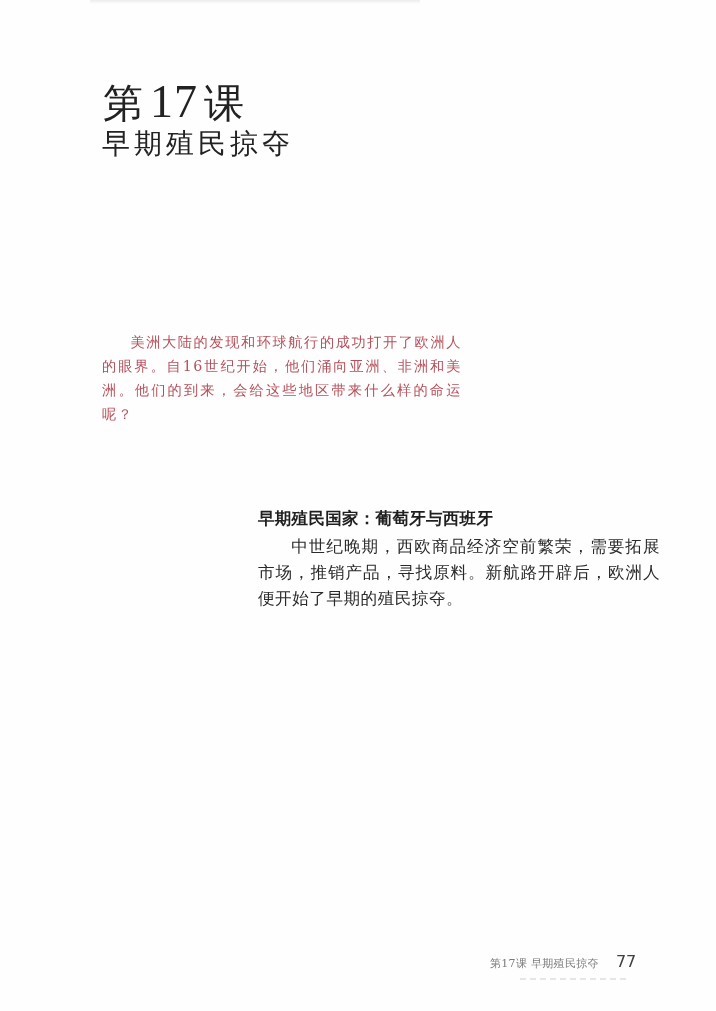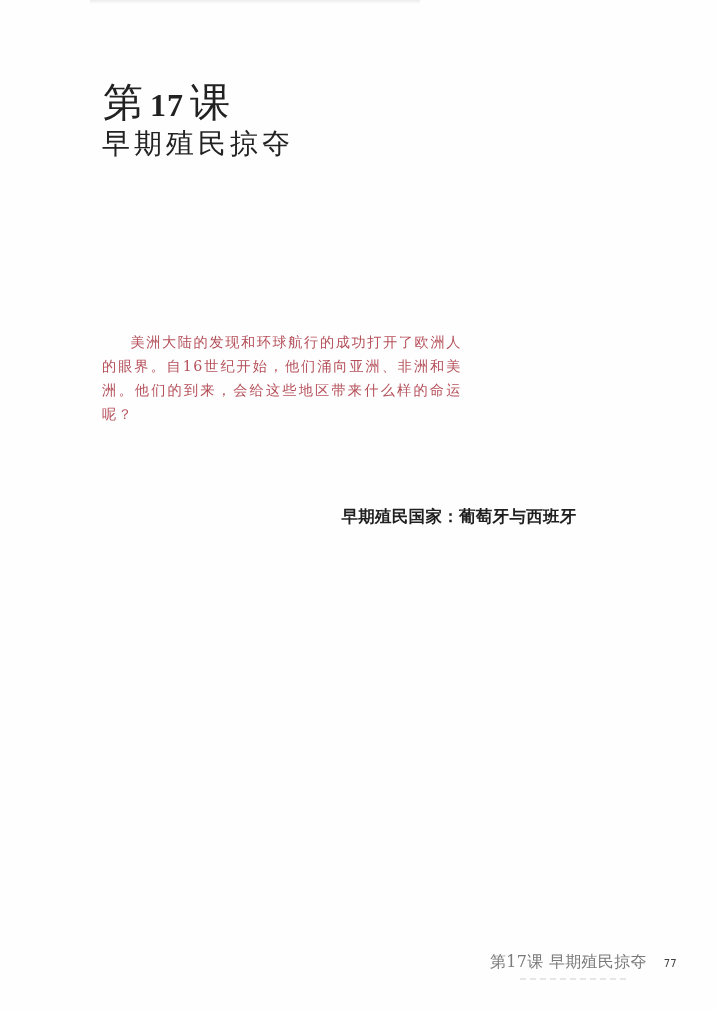--- a/index.html
+++ b/index.html
@@ -30,23 +30,22 @@
       top: 80px;
       font-size: 40px;
       line-height: 44px;
       color: #222;
       letter-spacing: 1px;
       font-family: "DejaVu Serif", "Liberation Serif", serif;
       white-space: nowrap;
     }
     .lesson-number .num {
       font-family: "Liberation Serif", "DejaVu Serif", serif;
-      font-size: 32px;
+      font-size: 46px;
       margin: 0 6px;
-      font-weight: bold;
     }
     .lesson-title {
       position: absolute;
       left: 102px;
       top: 122px;
       font-size: 28px;
       line-height: 44px;
       color: #222;
       letter-spacing: 4px;
       white-space: nowrap;
@@ -68,54 +67,53 @@
       text-align: justify;
     }
     .content {
       position: absolute;
       left: 258px;
       top: 506px;
       width: 402px;
     }
     .section-heading {
       margin: 0 0 4px 0;
-      font-family: Liberation Mono, monospace;
+      font-family: Liberation Sans, sans-serif;
       font-weight: bold;
       font-size: 16.5px;
       line-height: 24px;
       color: #1f1f1f;
       letter-spacing: 0.3px;
       white-space: nowrap;
-      text-align: center;
     }
     .content p {
       margin: 0 0 5px 0;
       font-size: 16.6px;
       line-height: 26px;
       text-indent: 2em;
       text-align: justify;
       color: #2a2a2a;
       letter-spacing: 0.5px;
     }
     .footer {
       position: absolute;
       left: 490px;
       top: 952px;
       white-space: nowrap;
       color: #6a6a6a;
     }
     .footer-label {
-      font-size: 16px;
+      font-size: 11px;
       letter-spacing: 0.3px;
       font-family: "DejaVu Serif", "Liberation Serif", serif;
       color: #7a7a7a;
     }
     .footer-page {
       margin-left: 12px;
-      font-size: 10px;
+      font-size: 16px;
       font-family: "DejaVu Sans", "Liberation Sans", sans-serif;
       color: #404040;
     }
     .footer-underline {
       position: absolute;
       left: 520px;
       top: 978px;
       width: 110px;
       height: 2px;
       background: repeating-linear-gradient(to right, #e6e6e6 0 6px, rgba(255,255,255,0) 6px 10px);
@@ -129,19 +127,20 @@
 <div class="lesson-number"><span>第</span><span class="num">17</span><span>课</span></div>
 
 <div class="lesson-title">早期殖民掠夺</div>
 
 <div class="intro">
   <p>美洲大陆的发现和环球航行的成功打开了欧洲人的眼界。自16世纪开始，他们涌向亚洲、非洲和美洲。他们的到来，会给这些地区带来什么样的命运呢？</p>
 </div>
 
 <div class="content">
   <h2 class="section-heading">早期殖民国家：葡萄牙与西班牙</h2>
+  <p>中世纪晚期，西欧商品经济空前繁荣，需要拓展市场，推销产品，寻找原料。新航路开辟后，欧洲人便开始了早期的殖民掠夺。</p>
 </div>
 
 <div class="footer">
   <span class="footer-label">第17课  早期殖民掠夺</span>
   <span class="footer-page">77</span>
 </div>
 <div class="footer-underline"></div>
 
 </body></html>

